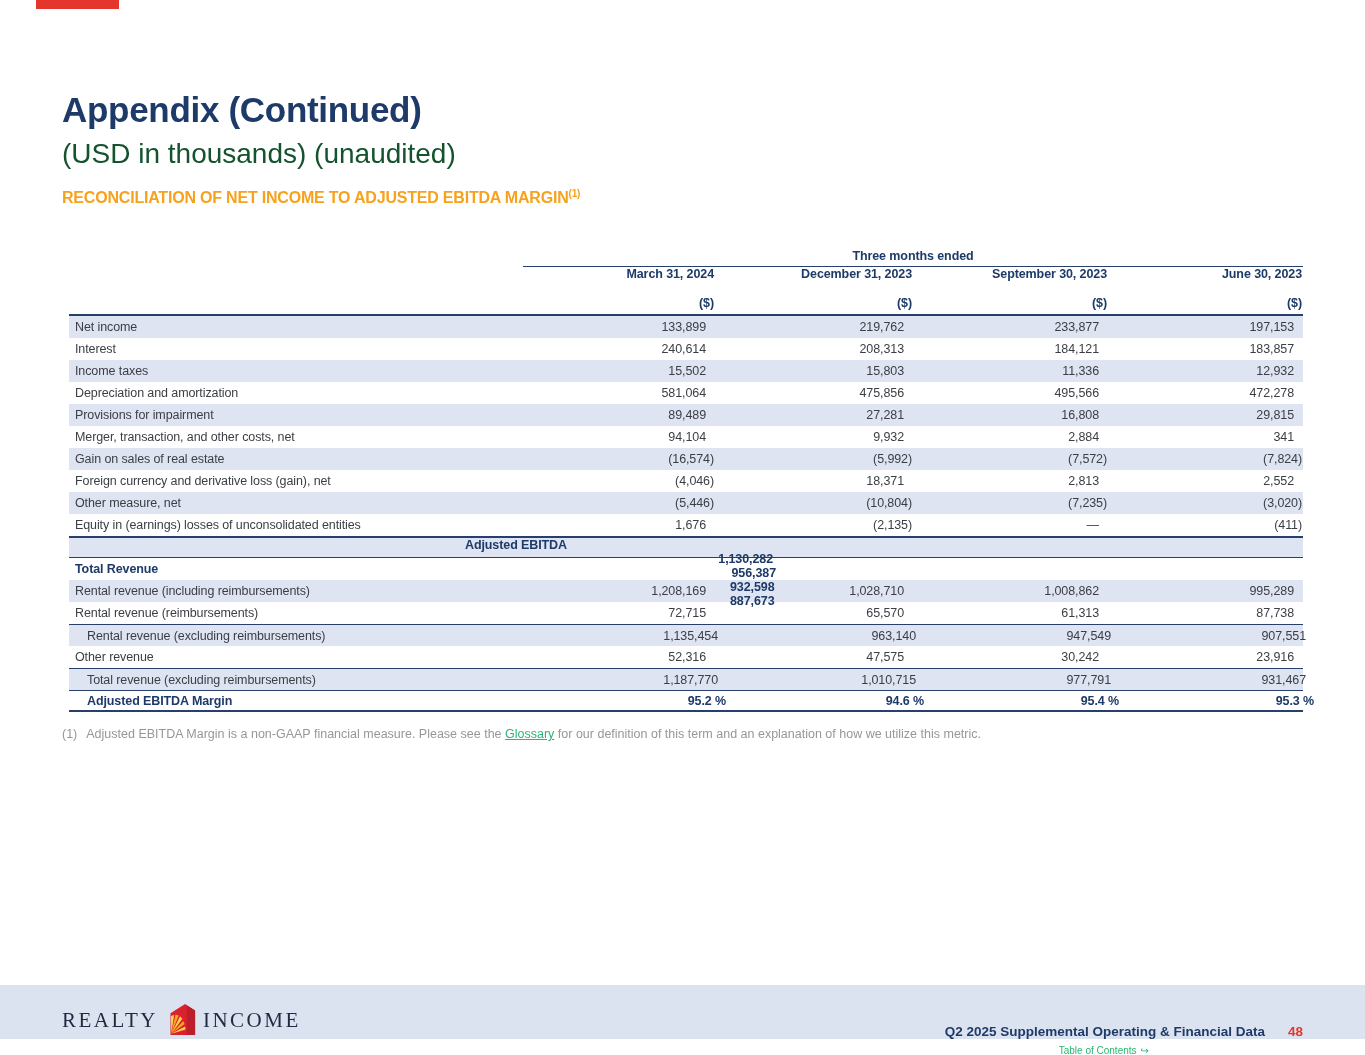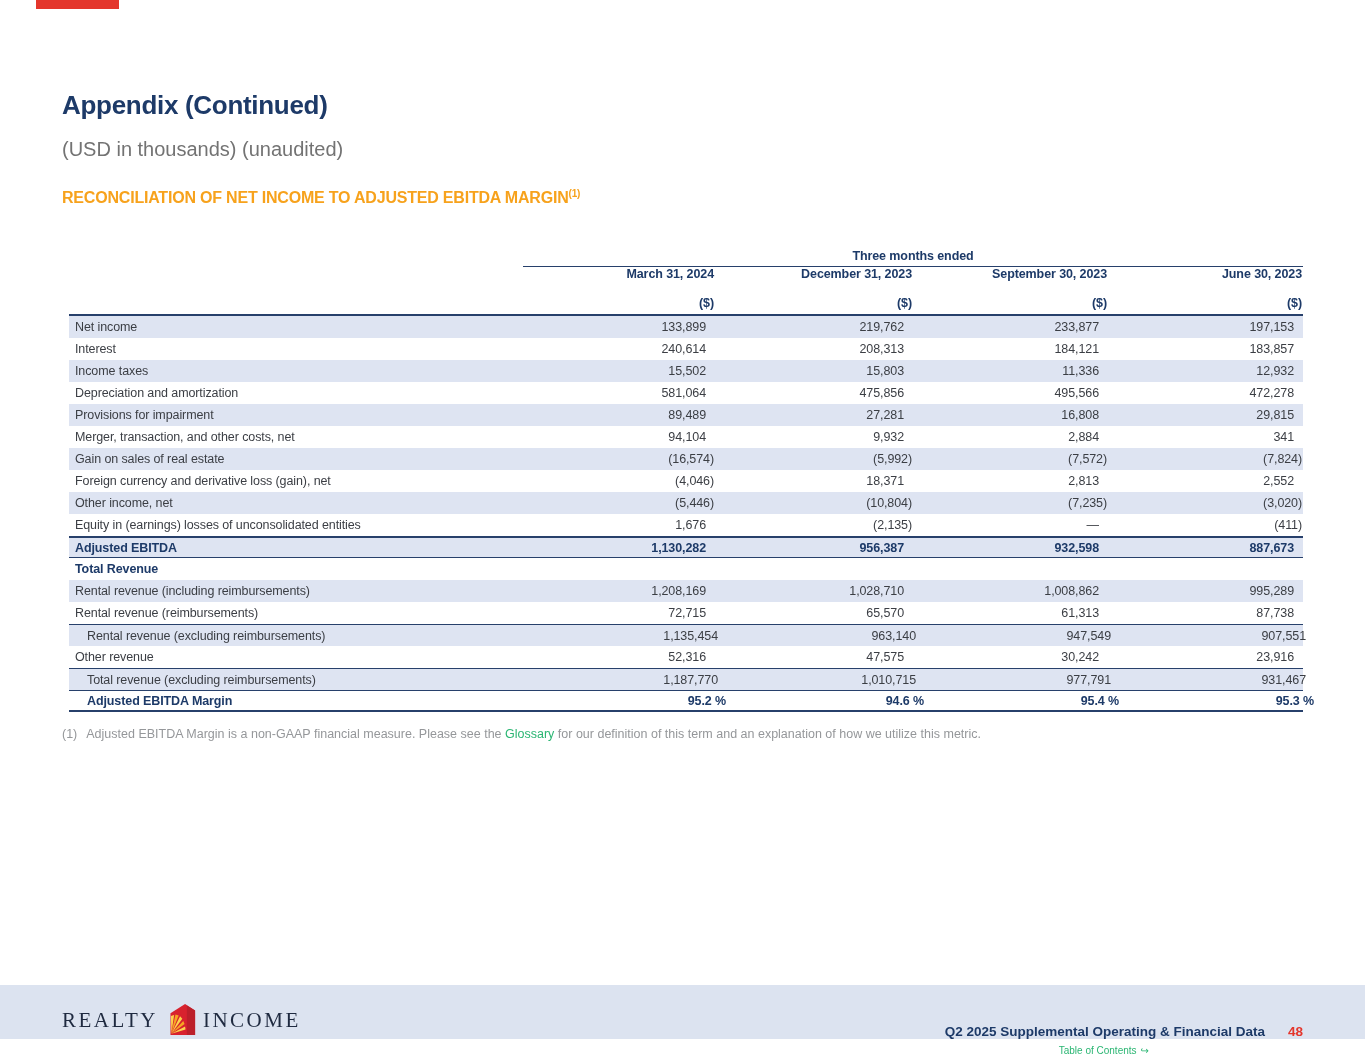--- a/index.html
+++ b/index.html
@@ -6,50 +6,50 @@
     --navy:#1D3A68; --orange:#F7A21C; --shade:#DEE4F2; --footer-bg:#DCE3F0;
     --red:#E4362C; --green:#2BB673; --gray:#95979A; --ink:#3B3E44; --rule:#27406B;
   }
   *{margin:0;padding:0;box-sizing:border-box;}
   html,body{background:#fff;}
   body{width:1365px;height:1055px;font-family:"Liberation Sans",sans-serif;position:relative;overflow:hidden;}
   .page{position:absolute;inset:0;background:#fff;}
 
   .red-tab{position:absolute;left:36px;top:0;width:83px;height:9px;background:var(--red);}
 
-  .title{position:absolute;left:62px;top:90px;font-size:26px;font-weight:bold;color:var(--navy);letter-spacing:-0.3px;}
-  .subtitle{position:absolute;left:62px;top:138px;font-size:20px;color:#737373;}
+  .title{position:absolute;left:62px;top:90px;font-size:35px;font-weight:bold;color:var(--navy);letter-spacing:-0.3px;}
+  .subtitle{position:absolute;left:62px;top:138px;font-size:28px;color:#14532d;}
   .section-heading{position:absolute;left:62px;top:188px;font-size:16px;font-weight:bold;color:var(--orange);letter-spacing:-0.2px;}
   .section-heading sup{font-size:10px;vertical-align:6px;}
 
   .table{position:absolute;left:69px;top:245px;width:1234px;font-size:12.5px;color:var(--ink);letter-spacing:-0.1px;}
   .ghead{margin-left:454px;width:780px;text-align:center;font-weight:bold;color:var(--navy);height:22px;line-height:22px;border-bottom:1.5px solid var(--rule);}
   .hdr-row{display:flex;font-weight:bold;color:var(--navy);}
   .hdr-row.dates{height:29px;padding-bottom:4px;}
   .hdr-row.units{height:20px;padding-bottom:4px;border-bottom:2px solid var(--rule);}
   .spacer{width:454px;flex:none;}
   .hcell{flex:none;text-align:right;padding-right:1px;}
   .v0{width:192px;} .v1{width:198px;} .v2{width:195px;} .v3{width:195px;}
 
   .trow{display:flex;align-items:center;height:22px;}
   .trow.shaded{background:var(--shade);}
   .trow.bold .cell{font-weight:bold;color:var(--navy);}
   .trow.bt{border-top:1.5px solid var(--rule);padding-left:12px;}
   .trow.bth{border-top:2px solid var(--rule);}
-  .trow.bb{border-bottom:1.5px solid var(--rule);}
+  .trow.bb{border-bottom:1.5px solid var(--rule);flex-direction:column;}
   .trow.bbt{border-bottom:2.5px solid var(--rule);}
   .cell{flex:none;}
   .cell.label{width:454px;padding-left:6px;white-space:nowrap;}
   .cell.val{text-align:right;}
   .cell.val.plain{padding-right:9px;}
   .cell.val.paren,.cell.val.pct{padding-right:1px;}
 
   .footnote{position:absolute;left:62px;top:727px;font-size:12.5px;color:var(--gray);}
   .footnote .marker{margin-right:9px;}
-  .glossary-link{color:var(--green);cursor:pointer;}
+  .glossary-link{color:var(--green);text-decoration:underline;cursor:pointer;}
 
   .footer{position:absolute;left:0;top:985px;width:1365px;height:54px;background:var(--footer-bg);}
   .logo{position:absolute;left:62px;top:0;height:70px;display:flex;align-items:center;gap:7px;}
   .logo .word{font-family:"Liberation Serif",serif;font-size:21px;letter-spacing:2.5px;color:#1F2A40;}
   .logo svg{display:block;}
   .footer-right{position:absolute;right:62px;top:13px;text-align:right;}
   .fr-top{font-size:13.5px;font-weight:bold;color:var(--navy);white-space:nowrap;margin-top:26px;}
   .page-num{color:var(--red);margin-left:23px;}
   .fr-bottom{margin-top:6px;padding-right:40px;font-size:10px;white-space:nowrap;text-align:center;}
   .toc-link{color:var(--green);text-decoration:underline;cursor:pointer;}
@@ -133,21 +133,21 @@
           <div class="cell val v3 paren">(7,824)</div>
         </div>
         <div class="trow">
           <div class="cell label">Foreign currency and derivative loss (gain), net</div>
           <div class="cell val v0 paren">(4,046)</div>
           <div class="cell val v1 plain">18,371</div>
           <div class="cell val v2 plain">2,813</div>
           <div class="cell val v3 plain">2,552</div>
         </div>
         <div class="trow shaded">
-          <div class="cell label">Other income, net</div>
+          <div class="cell label">Other measure, net</div>
           <div class="cell val v0 paren">(5,446)</div>
           <div class="cell val v1 paren">(10,804)</div>
           <div class="cell val v2 paren">(7,235)</div>
           <div class="cell val v3 paren">(3,020)</div>
         </div>
         <div class="trow">
           <div class="cell label">Equity in (earnings) losses of unconsolidated entities</div>
           <div class="cell val v0 plain">1,676</div>
           <div class="cell val v1 paren">(2,135)</div>
           <div class="cell val v2 plain">—</div>

